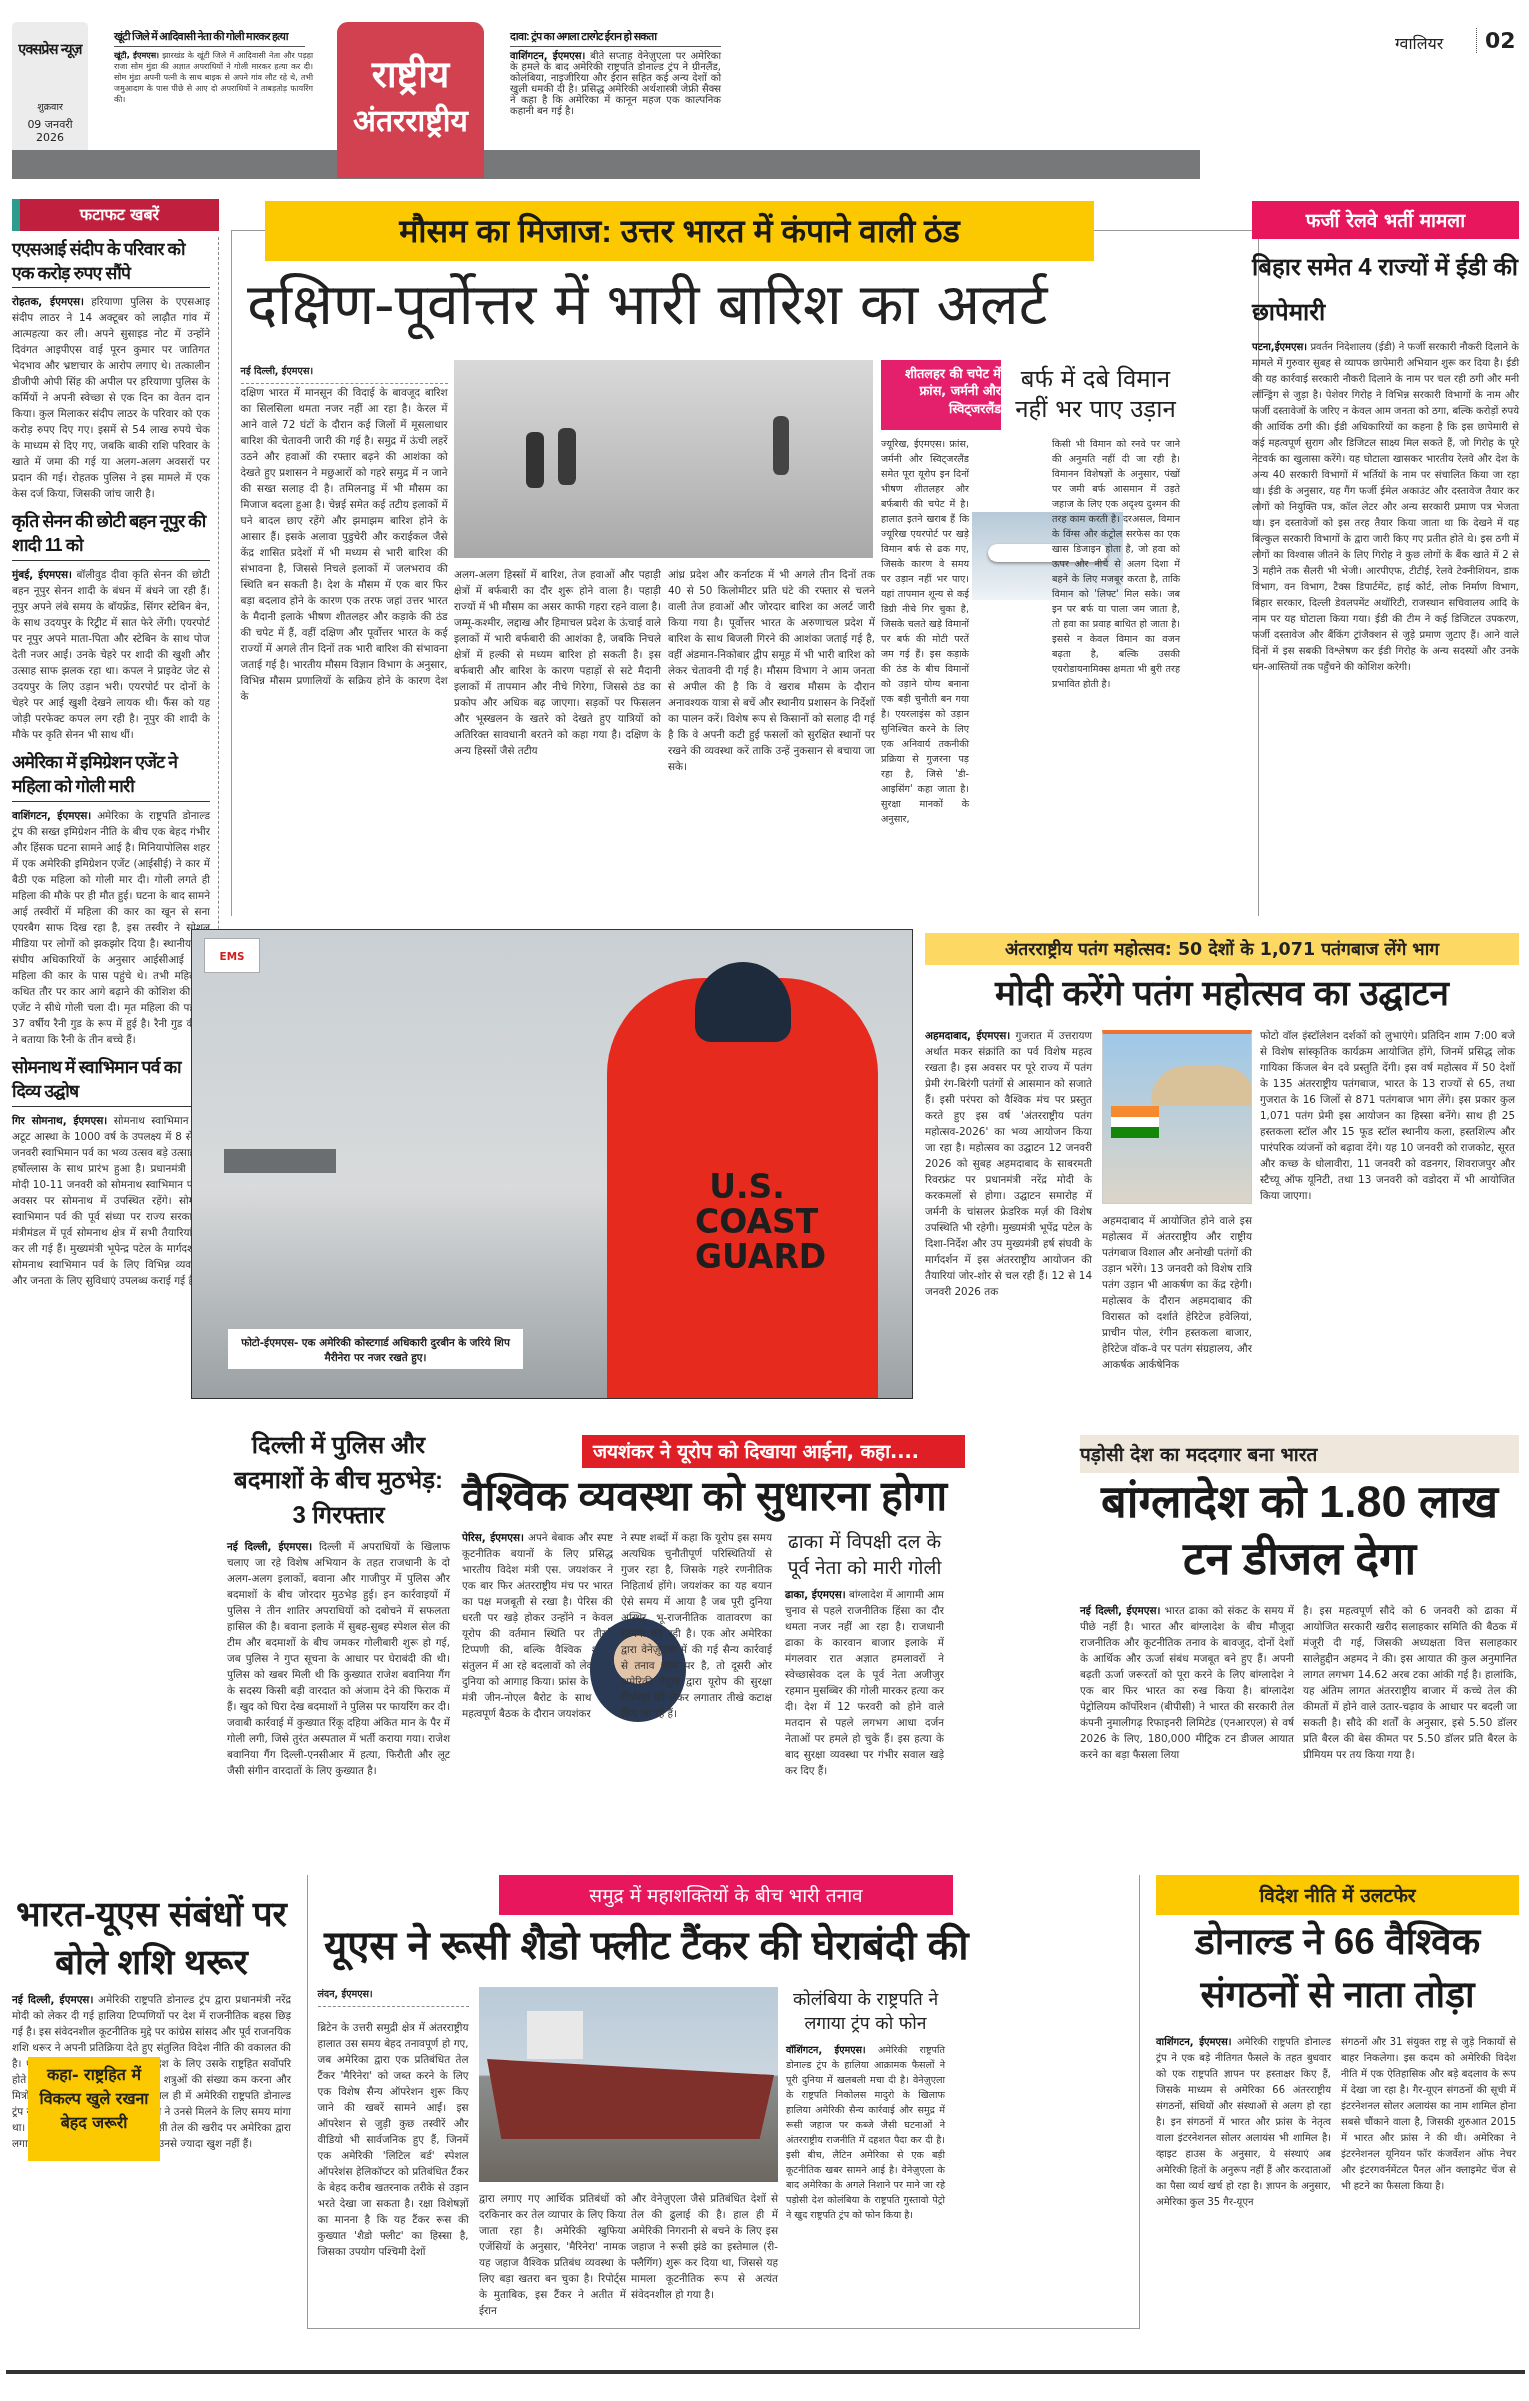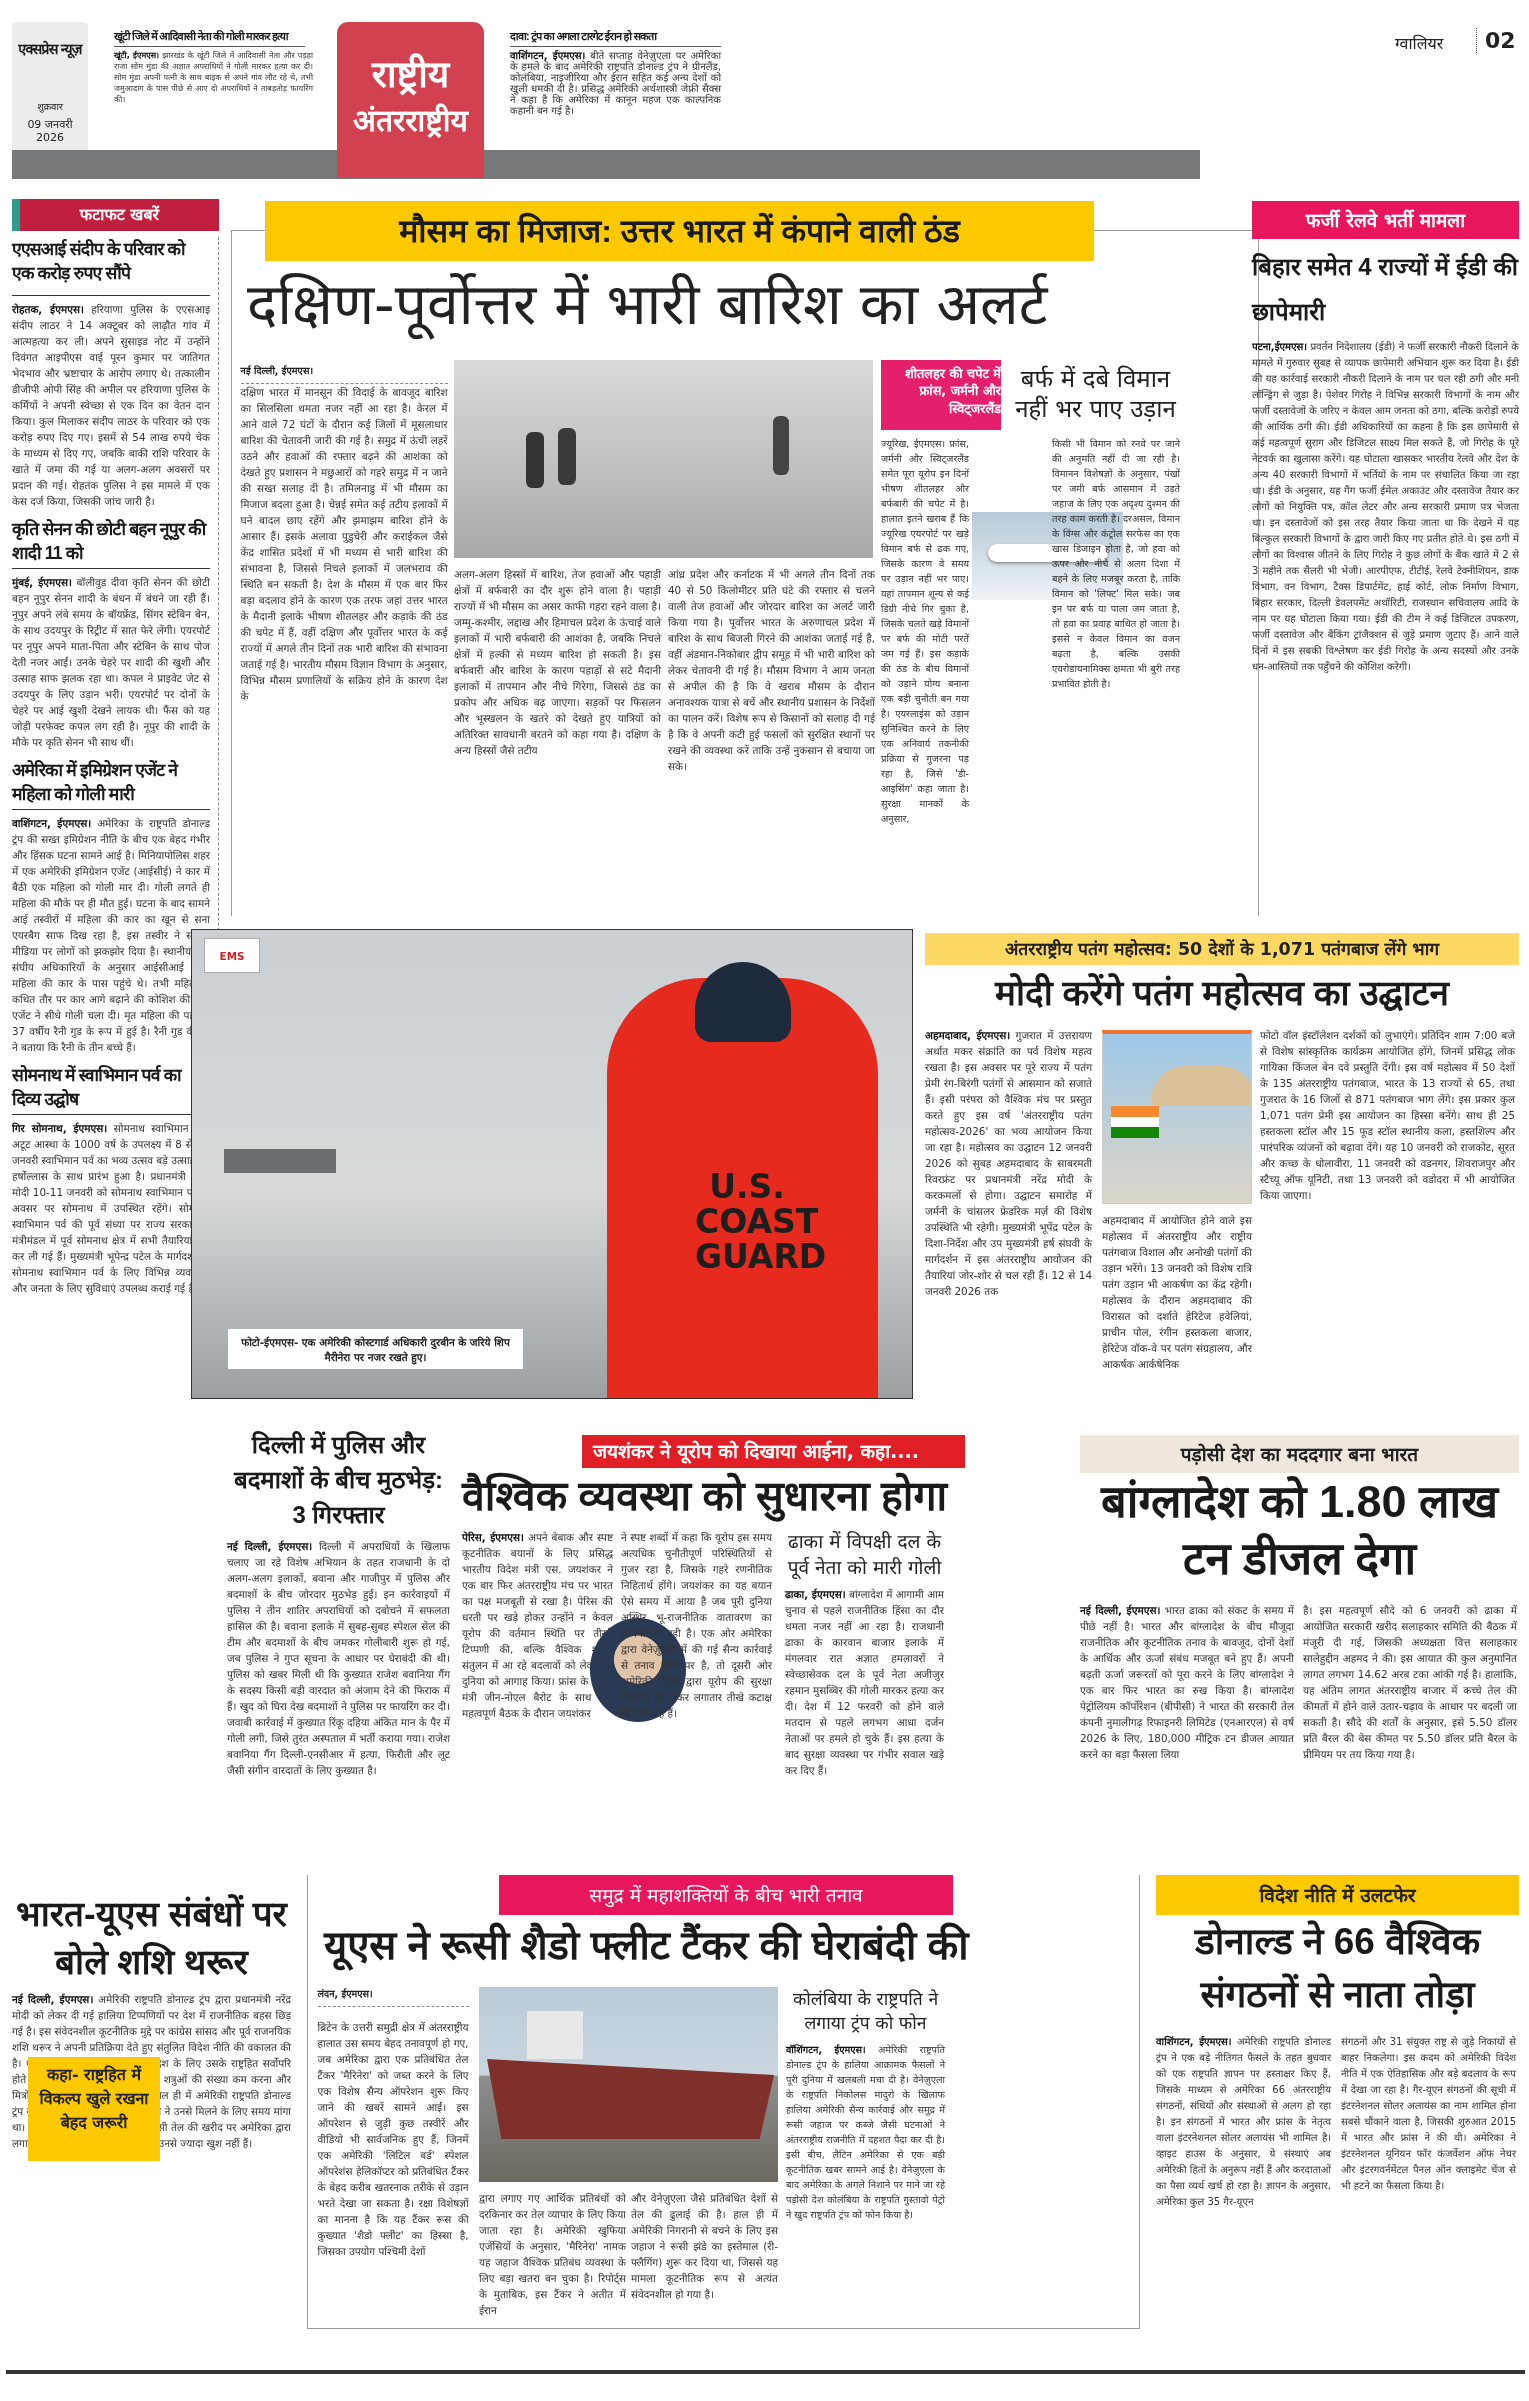--- a/index.html
+++ b/index.html
@@ -36,21 +36,21 @@
     <div class="body-text" style="font-size:10px;line-height:11px;margin-top:3.2px"><b>वाशिंगटन, ईएमएस।</b> <span>बीते सप्ताह वेनेज़ुएला पर अमेरिका के हमले के बाद अमेरिकी राष्ट्रपति डोनाल्ड ट्रंप ने ग्रीनलैंड, कोलंबिया, नाइजीरिया और ईरान सहित कई अन्य देशों को खुली धमकी दी है। प्रसिद्ध अमेरिकी अर्थशास्त्री जेफ्री सैक्स ने कहा है कि अमेरिका में कानून महज एक काल्पनिक कहानी बन गई है।</span></div>
   </div>
   <div class="abs" style="left:1383px;top:9.6px;font-size:16px">ग्वालियर</div>
   <div class="abs" style="left:1464px;top:6.4px;font-size:22px;font-weight:bold;border-left:0.8px dotted #555;padding-left:8px">02</div>
 </div>
 
 <div class="abs" style="left:12px;top:199px;width:207px;height:1682px">
   <div style="position:relative;height:32px;background:#c0203e;border-left:8px solid #2d9c8f;color:#fff;font-weight:bold;font-size:16px;text-align:center;line-height:32px"><span>फटाफट खबरें</span></div>
   <div class="dashv" style="padding-right:8px">
     <div>
-      <div class="cond" style="font-size:17.5px;line-height:24px;margin-top:6.4px;border-bottom:1.6px solid #333;padding-bottom:10px">एएसआई संदीप के परिवार को एक करोड़ रुपए सौंपे</div>
+      <div class="cond" style="font-size:17.5px;line-height:24px;margin-top:6.4px;border-bottom:1.6px solid #333;padding-bottom:2px">एएसआई संदीप के परिवार को एक करोड़ रुपए सौंपे</div>
       <div class="body-text" style="margin-top:4.8px;font-size:10.4px;line-height:16px"><b>रोहतक, ईएमएस।</b> <span>हरियाणा पुलिस के एएसआइ संदीप लाठर ने 14 अक्टूबर को लाढ़ौत गांव में आत्महत्या कर ली। अपने सुसाइड नोट में उन्होंने दिवंगत आइपीएस वाई पूरन कुमार पर जातिगत भेदभाव और भ्रष्टाचार के आरोप लगाए थे। तत्कालीन डीजीपी ओपी सिंह की अपील पर हरियाणा पुलिस के कर्मियों ने अपनी स्वेच्छा से एक दिन का वेतन दान किया। कुल मिलाकर संदीप लाठर के परिवार को एक करोड़ रुपए दिए गए। इसमें से 54 लाख रुपये चेक के माध्यम से दिए गए, जबकि बाकी राशि परिवार के खाते में जमा की गई या अलग-अलग अवसरों पर प्रदान की गई। रोहतक पुलिस ने इस मामले में एक केस दर्ज किया, जिसकी जांच जारी है।</span></div>
     </div>
     <div>
       <div class="cond" style="font-size:17.5px;line-height:24px;margin-top:8px;border-bottom:1.6px solid #333;padding-bottom:3.2px">कृति सेनन की छोटी बहन नूपुर की शादी 11 को</div>
       <div class="body-text" style="margin-top:4.8px"><b>मुंबई, ईएमएस।</b> <span>बॉलीवुड दीवा कृति सेनन की छोटी बहन नूपुर सेनन शादी के बंधन में बंधने जा रही हैं। नूपुर अपने लंबे समय के बॉयफ्रेंड, सिंगर स्टेबिन बेन, के साथ उदयपुर के रिट्रीट में सात फेरे लेंगी। एयरपोर्ट पर नूपुर अपने माता-पिता और स्टेबिन के साथ पोज देती नजर आईं। उनके चेहरे पर शादी की खुशी और उत्साह साफ झलक रहा था। कपल ने प्राइवेट जेट से उदयपुर के लिए उड़ान भरी। एयरपोर्ट पर दोनों के चेहरे पर आई खुशी देखने लायक थी। फैंस को यह जोड़ी परफेक्ट कपल लग रही है। नूपुर की शादी के मौके पर कृति सेनन भी साथ थीं।</span></div>
     </div>
     <div>
       <div class="cond" style="font-size:17.5px;line-height:24px;margin-top:8px;border-bottom:1.6px solid #333;padding-bottom:3.2px">अमेरिका में इमिग्रेशन एजेंट ने महिला को गोली मारी</div>
       <div class="body-text" style="margin-top:4.8px"><b>वाशिंगटन, ईएमएस।</b> <span>अमेरिका के राष्ट्रपति डोनाल्ड ट्रंप की सख्त इमिग्रेशन नीति के बीच एक बेहद गंभीर और हिंसक घटना सामने आई है। मिनियापोलिस शहर में एक अमेरिकी इमिग्रेशन एजेंट (आईसीई) ने कार में बैठी एक महिला को गोली मार दी। गोली लगते ही महिला की मौके पर ही मौत हुई। घटना के बाद सामने आई तस्वीरों में महिला की कार का खून से सना एयरबैग साफ दिख रहा है, इस तस्वीर ने सोशल मीडिया पर लोगों को झकझोर दिया है। स्थानीय और संघीय अधिकारियों के अनुसार आईसीआई एजेंट महिला की कार के पास पहुंचे थे। तभी महिला ने कथित तौर पर कार आगे बढ़ाने की कोशिश की। तब एजेंट ने सीधे गोली चला दी। मृत महिला की पहचान 37 वर्षीय रैनी गुड के रूप में हुई है। रैनी गुड की मां ने बताया कि रैनी के तीन बच्चे हैं।</span></div>
     </div>
@@ -125,21 +125,21 @@
   <div style="margin-left:120px;width:383px;background:#e01e26;color:#fff;height:33px;line-height:33px;font-size:19px;font-weight:bold;padding-left:11px"><span>जयशंकर ने यूरोप को दिखाया आईना, कहा....</span></div>
   <div class="hl" style="font-size:41px;line-height:56px;white-space:nowrap">वैश्विक व्यवस्था को सुधारना होगा</div>
   <div class="abs body-text" style="left:0;top:94px;width:151px"><b>पेरिस, ईएमएस।</b> <span>अपने बेबाक और स्पष्ट कूटनीतिक बयानों के लिए प्रसिद्ध भारतीय विदेश मंत्री एस. जयशंकर ने एक बार फिर अंतरराष्ट्रीय मंच पर भारत का पक्ष मजबूती से रखा है। पेरिस की धरती पर खड़े होकर उन्होंने न केवल यूरोप की वर्तमान स्थिति पर तीखी टिप्पणी की, बल्कि वैश्विक शक्ति संतुलन में आ रहे बदलावों को लेकर भी दुनिया को आगाह किया। फ्रांस के विदेश मंत्री जीन-नोएल बैरोट के साथ एक महत्वपूर्ण बैठक के दौरान जयशंकर</span></div>
   <div class="abs img" style="left:128px;top:183px;width:96px;height:104px;border-radius:50%;background:radial-gradient(circle at 50% 40%,#e2c4a8 30%,#2a3a55 31%)"></div>
   <div class="abs body-text" style="left:159px;top:94px;width:151px">ने स्पष्ट शब्दों में कहा कि यूरोप इस समय अत्यधिक चुनौतीपूर्ण परिस्थितियों से गुजर रहा है, जिसके गहरे रणनीतिक निहितार्थ होंगे। जयशंकर का यह बयान ऐसे समय में आया है जब पूरी दुनिया अस्थिर भू-राजनीतिक वातावरण का सामना कर रही है। एक ओर अमेरिका द्वारा वेनेज़ुएला में की गई सैन्य कार्रवाई से तनाव चरम पर है, तो दूसरी ओर अमेरिकी नेतृत्व द्वारा यूरोप की सुरक्षा निर्भरता को लेकर लगातार तीखे कटाक्ष किए जा रहे हैं।</div>
   <div class="abs" style="left:323px;top:94px;width:159px;font-size:19px;line-height:25.5px;text-align:center">ढाका में विपक्षी दल के पूर्व नेता को मारी गोली</div>
   <div class="abs body-text" style="left:323px;top:151px;width:159px"><b>ढाका, ईएमएस।</b> <span>बांग्लादेश में आगामी आम चुनाव से पहले राजनीतिक हिंसा का दौर थमता नजर नहीं आ रहा है। राजधानी ढाका के कारवान बाजार इलाके में मंगलवार रात अज्ञात हमलावरों ने स्वेच्छासेवक दल के पूर्व नेता अजीजुर रहमान मुसब्बिर की गोली मारकर हत्या कर दी। देश में 12 फरवरी को होने वाले मतदान से पहले लगभग आधा दर्जन नेताओं पर हमले हो चुके हैं। इस हत्या के बाद सुरक्षा व्यवस्था पर गंभीर सवाल खड़े कर दिए हैं।</span></div>
 </div>
 
 <div class="abs" style="left:1080px;top:1435px;width:439px;height:415px">
-  <div style="background:#efe7dc;height:38px;line-height:38px;text-align:center;font-size:19px;font-weight:bold"><span>पड़ोसी देश का मददगार बना भारत</span></div>
+  <div style="background:#efe7dc;height:38px;line-height:38px;text-align:left;font-size:19px;font-weight:bold"><span>पड़ोसी देश का मददगार बना भारत</span></div>
   <div class="hl" style="font-size:45px;line-height:57px;text-align:center">बांग्लादेश को 1.80 लाख टन डीजल देगा</div>
   <div class="abs body-text" style="left:0;top:167px;width:214px"><b>नई दिल्ली, ईएमएस।</b> <span>भारत ढाका को संकट के समय में पीछे नहीं है। भारत और बांग्लादेश के बीच मौजूदा राजनीतिक और कूटनीतिक तनाव के बावजूद, दोनों देशों के आर्थिक और ऊर्जा संबंध मजबूत बने हुए हैं। अपनी बढ़ती ऊर्जा जरूरतों को पूरा करने के लिए बांग्लादेश ने एक बार फिर भारत का रुख किया है। बांग्लादेश पेट्रोलियम कॉर्पोरेशन (बीपीसी) ने भारत की सरकारी तेल कंपनी नुमालीगढ़ रिफाइनरी लिमिटेड (एनआरएल) से वर्ष 2026 के लिए, 180,000 मीट्रिक टन डीजल आयात करने का बड़ा फैसला लिया</span></div>
   <div class="abs body-text" style="left:223px;top:167px;width:214px">है। इस महत्वपूर्ण सौदे को 6 जनवरी को ढाका में आयोजित सरकारी खरीद सलाहकार समिति की बैठक में मंजूरी दी गई, जिसकी अध्यक्षता वित्त सलाहकार सालेहुद्दीन अहमद ने की। इस आयात की कुल अनुमानित लागत लगभग 14.62 अरब टका आंकी गई है। हालांकि, यह अंतिम लागत अंतरराष्ट्रीय बाजार में कच्चे तेल की कीमतों में होने वाले उतार-चढ़ाव के आधार पर बदली जा सकती है। सौदे की शर्तों के अनुसार, इसे 5.50 डॉलर प्रति बैरल की बेस कीमत पर 5.50 डॉलर प्रति बैरल के प्रीमियम पर तय किया गया है।</div>
 </div>
 
 <div class="abs" style="left:12px;top:1890px;width:279px;height:446px">
   <div class="hl" style="font-size:35px;line-height:48px;text-align:center">भारत-यूएस संबंधों पर बोले शशि थरूर</div>
   <div class="abs" style="left:16px;top:167px;width:132px;height:104px;background:#fcc800;text-align:center;font-weight:bold;font-size:16px;line-height:24px;padding-top:6.4px"><span>कहा- राष्ट्रहित में विकल्प खुले रखना बेहद जरूरी</span></div>
   <div class="body-text" style="margin-top:4.8px"><b>नई दिल्ली, ईएमएस।</b> <span>अमेरिकी राष्ट्रपति डोनाल्ड ट्रंप द्वारा प्रधानमंत्री नरेंद्र मोदी को लेकर दी गई हालिया टिप्पणियों पर देश में राजनीतिक बहस छिड़ गई है। इस संवेदनशील कूटनीतिक मुद्दे पर कांग्रेस सांसद और पूर्व राजनयिक शशि थरूर ने अपनी प्रतिक्रिया देते हुए संतुलित विदेश नीति की वकालत की है। थरूर का कहना है कि किसी भी देश के लिए उसके राष्ट्रहित सर्वोपरि होते हैं और कूटनीति का असली उद्देश्य शत्रुओं की संख्या कम करना और मित्रों का दायरा बढ़ाना होना चाहिए। हाल ही में अमेरिकी राष्ट्रपति डोनाल्ड ट्रंप ने दावा किया था कि प्रधानमंत्री मोदी ने उनसे मिलने के लिए समय मांगा था। साथ ही उन्होंने यह भी कहा कि रूसी तेल की खरीद पर अमेरिका द्वारा लगाए गए शुल्कों के कारण पीएम मोदी उनसे ज्यादा खुश नहीं हैं।</span></div>
 </div>

